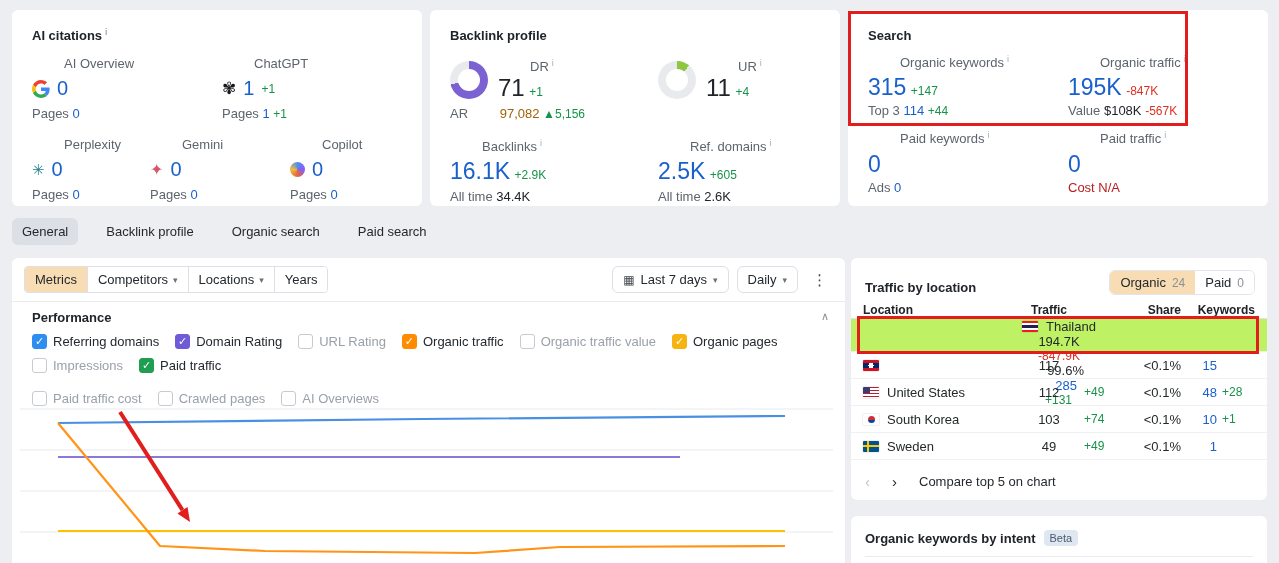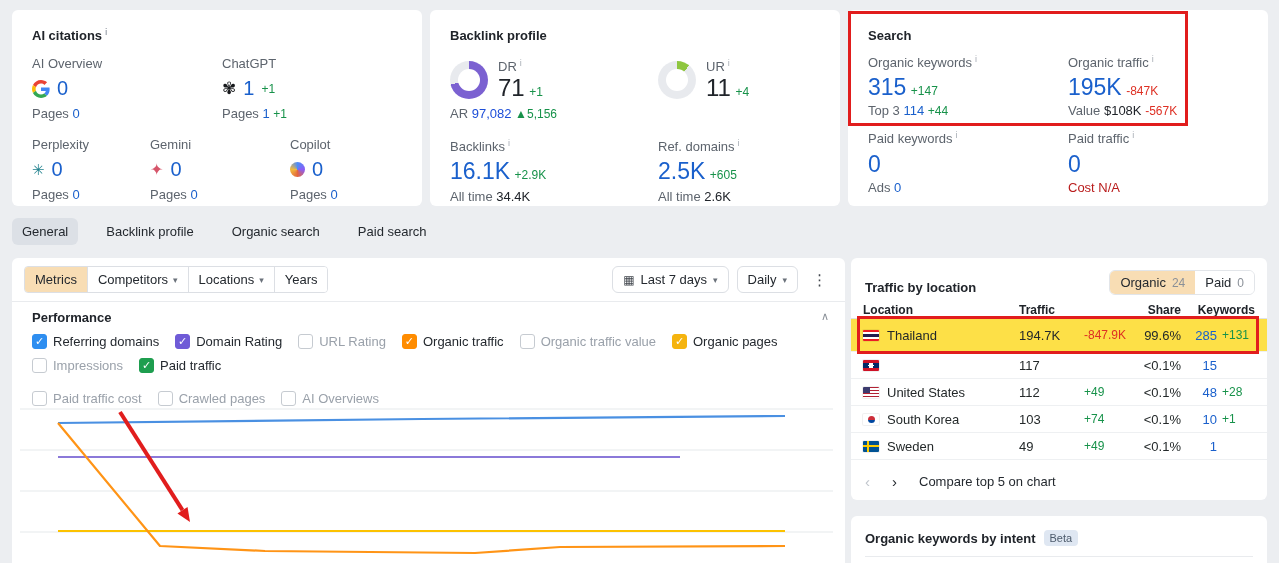--- a/index.html
+++ b/index.html
@@ -1,21 +1,21 @@
 <!DOCTYPE html>
 <html><head>
 <meta charset="utf-8">
 <style>
   * { margin:0; padding:0; box-sizing:border-box; }
   body { font-family:"Liberation Sans", sans-serif; background:#eceef1; }
   #stage { position:relative; width:1279px; height:563px; overflow:hidden; background:#eceef1; }
   .panel { position:absolute; background:#fff; border-radius:6px; }
   .ptitle { font-size:13px; font-weight:bold; color:#20242a; }
   .info { font-size:9px; color:#a7adb5; vertical-align:super; margin-left:3px; }
-  .lbl { font-size:13px; color:#5d646d; }
+  .lbl { font-size:13px; color:#5d646d;margin-left:32px; }
   .big { font-size:23px; color:#1a60cc; }
   .mid { font-size:20px; color:#1a60cc; }
   .delta { font-size:12px; color:#17924a; }
   .delta.red { color:#de3024; }
   .sub { font-size:13px; color:#5d646d; }
   .sub .bl { color:#1a60cc; }
   .sub .dk { color:#20242a; }
   .sub .gr { color:#17924a; font-size:12px; }
   .muted { color:#b91c1c; }
 
@@ -36,21 +36,21 @@
   .icon-cp { width:15px; height:15px; border-radius:50%;
              background:conic-gradient(#4f8df7, #8a5cf6, #e3663e, #f2b93b, #4f8df7); }
 
   .bl-grid { display:grid; grid-template-columns:208px 1fr; margin-top:10px; }
   .donut-row { display:flex; align-items:center; gap:10px; height:52px; }
   .donut { position:relative; width:38px; height:38px; border-radius:50%; }
   .donut::after { content:""; position:absolute; left:8px; top:8px; width:22px; height:22px;
                   border-radius:50%; background:#fff; }
   .dval { font-size:24px; color:#20242a; }
   .arline { font-size:13px; color:#5d646d; height:24px; }
-  .arline .bl { color:#1d4ed8; }
+  .arline .bl { color:#a16207;margin-left:28px; }
   .arline .gr { color:#17924a; font-size:12px; }
   .metric-block { margin-top:8px; }
   .metric-block .big { display:inline-block; margin:4px 0; }
 
   .s-grid { display:grid; grid-template-columns:200px 1fr; margin-top:10px; }
   .s-card .big { display:inline-block; margin:4px 0 2px; }
   .s-gap { height:12px; }
 
   
   .redbox { position:absolute; border:3px solid #e11d1d; z-index:5; pointer-events:none; }
@@ -89,23 +89,23 @@
   #tl-head { position:absolute; left:14px; top:12px; right:12px; display:flex; align-items:flex-end; }
   #tl-title { font-size:13px; font-weight:bold; color:#20242a; }
   .toggle { margin-left:auto; display:flex; border:1px solid #e2e5e9; border-radius:6px; overflow:hidden; font-size:13px; }
   .tg { padding:4px 10px; display:flex; gap:6px; align-items:center; color:#24292f; cursor:pointer; background:#fff; }
   .tg.on { background:#f8ddb4; }
   .tg .cnt { color:#8a9098; font-size:12px; }
   .t-table { position:absolute; left:0; right:0; top:44px; }
   .t-row { display:flex; align-items:center; padding:0 12px; height:27px; font-size:13px; color:#24292a;
            border-bottom:1px solid #eef0f2; }
   .t-row.header { font-weight:bold; font-size:12px; color:#20242a; height:17px; border-bottom:1px solid #dfe2e6; }
-  .t-row.hl-row { background:#fde047; height:33px; }
+  .t-row.hl-row { background:#bef264; height:33px;flex-direction:column; }
   .c-loc { flex:1; display:flex; align-items:center; gap:8px; }
-  .c-tval { width:60px; text-align:left; }
+  .c-tval { width:60px; text-align:center; }
   .c-tdel { width:52px; text-align:left; padding-left:5px; font-size:12px; color:#17924a; }
   .c-tdel.red { color:#de3024; }
   .c-share { width:50px; text-align:right; }
   .c-kval { width:36px; text-align:right; color:#1a60cc; }
   .c-kdel { width:38px; text-align:left; padding-left:5px; font-size:12px; color:#17924a; }
   .flag { width:16px; height:11px; border-radius:1px; flex:0 0 auto; position:relative; box-shadow:0 0 0 1px rgba(0,0,0,.06); }
   .flag-th { background:linear-gradient(180deg,#ed1c24 0 17%,#fff 17% 33%,#241d4f 33% 67%,#fff 67% 83%,#ed1c24 83%); }
   .flag-la { background:radial-gradient(circle 2.6px at 50% 50%, #fff 0 2.5px, rgba(0,0,0,0) 2.6px),
              linear-gradient(180deg,#ce1126 0 25%,#002868 25% 75%,#ce1126 75%); }
   .flag-us { background:linear-gradient(#3c3b6e,#3c3b6e) top left/45% 55% no-repeat,

